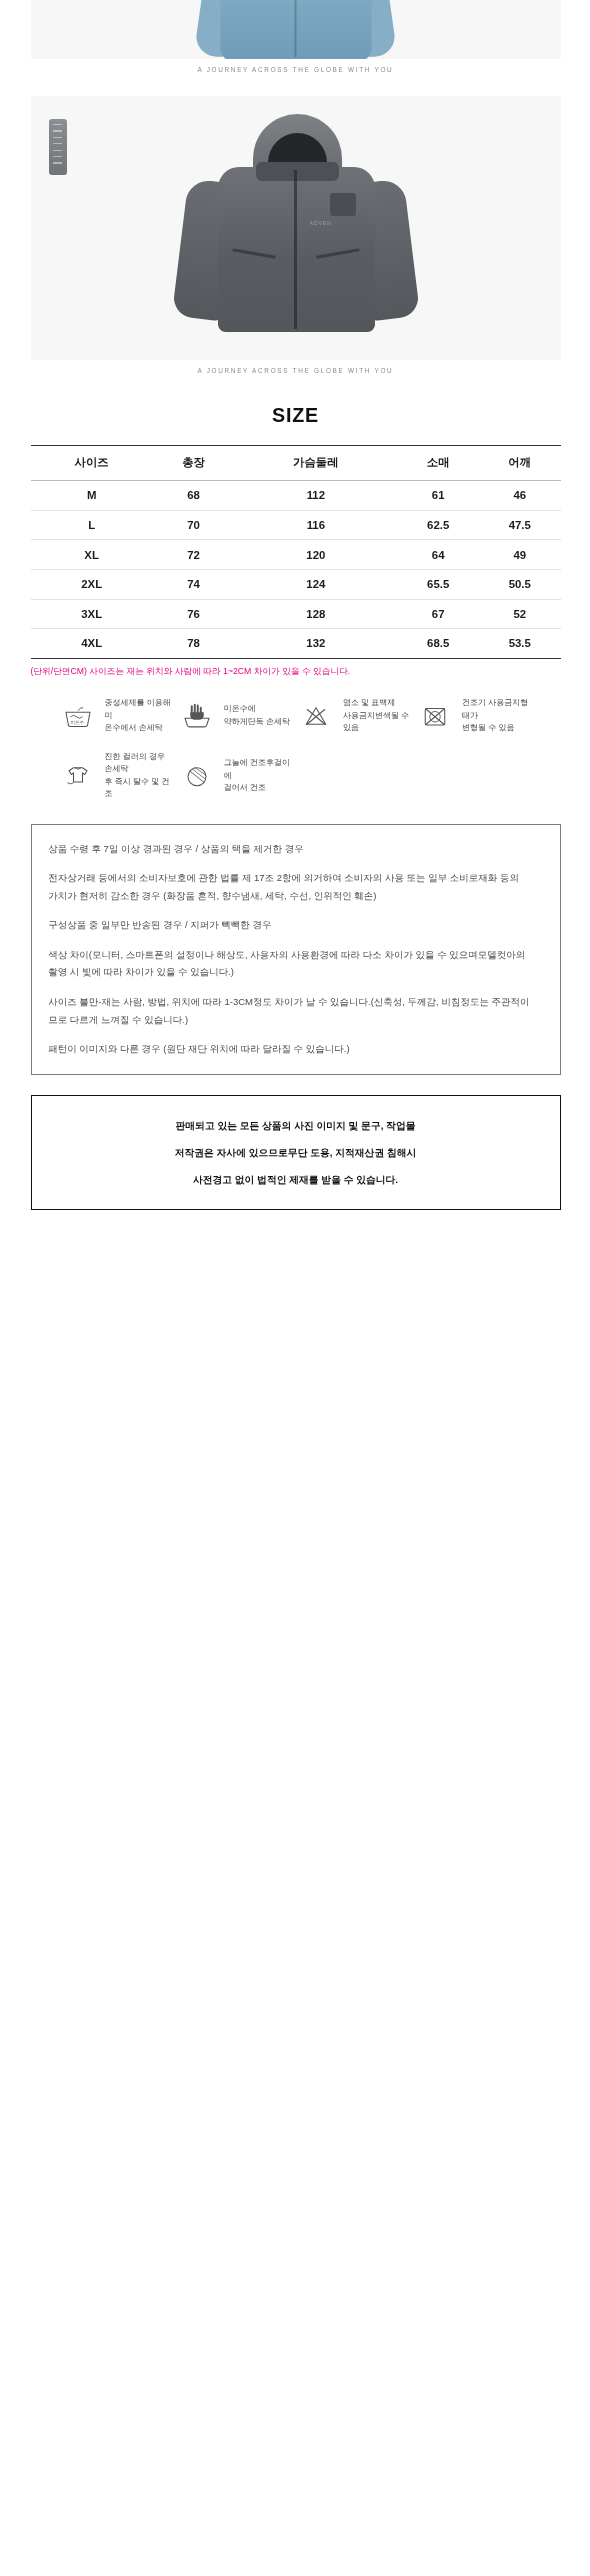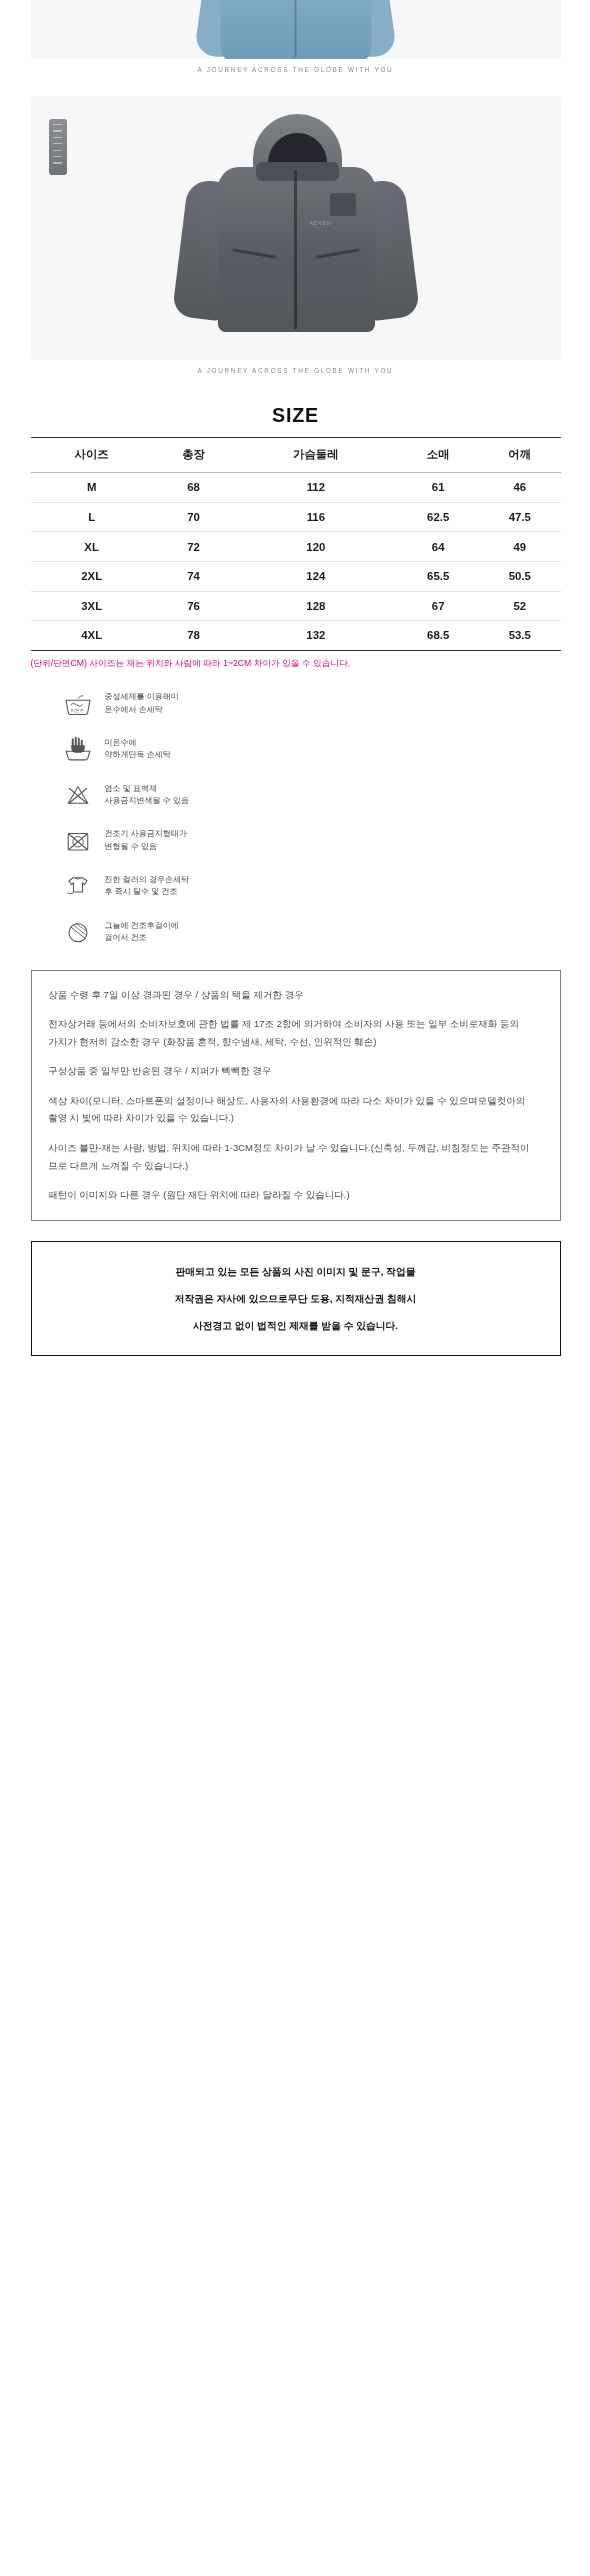--- a/index.html
+++ b/index.html
@@ -222,21 +222,21 @@
     background: rgba(255,255,255,.45);
   }
 
   
   .size-title {
     text-align: center;
     font-size: 19.7px;
     font-weight: bold;
     letter-spacing: 0.8px;
     color: #111;
-    margin: 30px 0 10px 0;
+    margin: 30px 0 18px 0;
   }
   table.size-table {
     width: 530px;
     margin: 0 auto;
     border-collapse: collapse;
     font-size: 11.4px;
   }
   table.size-table th,
   table.size-table td {
     text-align: center;
@@ -260,21 +260,21 @@
     font-size: 8.7px;
     color: #e4007f;
     text-align: left;
   }
 
   
   .care-grid {
     width: 469px;
     margin: 19.7px auto 0 auto;
     display: grid;
-    grid-template-columns: 1fr;
+    grid-template-columns: 1fr 1fr 1fr 1fr;
     row-gap: 16.7px;
     column-gap: 7.6px;
   }
   .care-item {
     display: flex;
     align-items: center;
     gap: 10.6px;
   }
   .care-icon {
     width: 33px;

